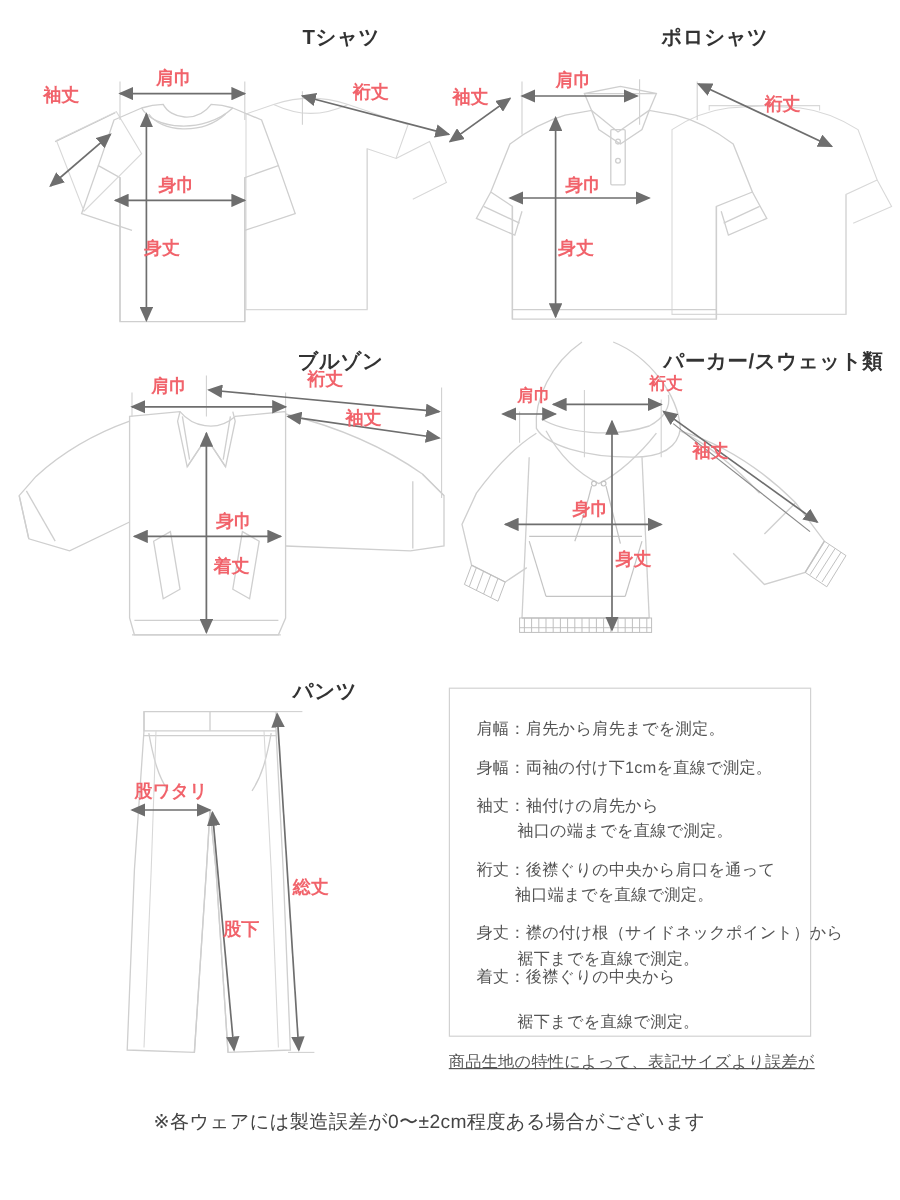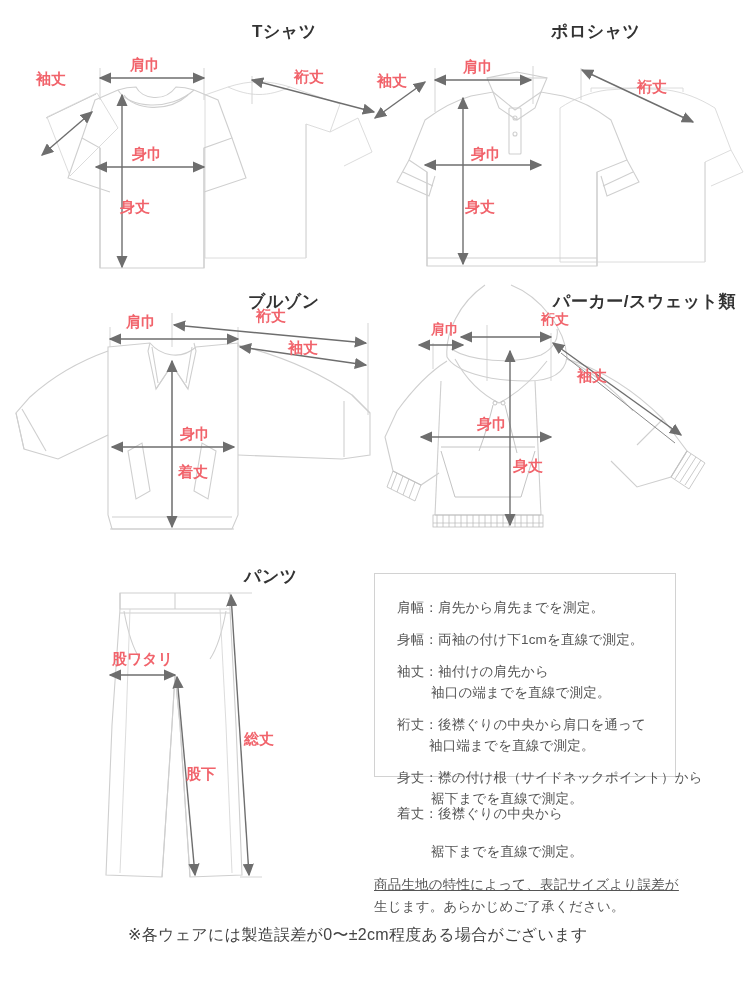--- a/index.html
+++ b/index.html
@@ -382,37 +382,36 @@
         <line x1="228" y1="38" x2="252" y2="38"></line>
         <line x1="240" y1="322" x2="262" y2="322"></line>
       </g>
     </svg>
 
     <div class="dim-label" style="left:112px;top:95px;">股ワタリ</div>
     <div class="dim-label" style="left:186px;top:210px;">股下</div>
     <div class="dim-label" style="left:244px;top:175px;">総丈</div>
   </div>
 
-  <div class="legend-box" style="left:374px;top:573px;width:302px;height:204px;">
+  <div class="legend-box" style="left:374px;top:573px;width:302px;height:291px;">
 
     <div class="legend-line" style="left:22px;top:25px;">肩幅：肩先から肩先までを測定。</div>
 
     <div class="legend-line" style="left:22px;top:57px;">身幅：両袖の付け下1cmを直線で測定。</div>
 
     <div class="legend-line" style="left:22px;top:89px;">袖丈：袖付けの肩先から</div>
     <div class="legend-line indent" style="left:22px;top:110px;">袖口の端までを直線で測定。</div>
 
     <div class="legend-line" style="left:22px;top:142px;">裄丈：後襟ぐりの中央から肩口を通って</div>
     <div class="legend-line indent" style="left:20px;top:163px;">袖口端までを直線で測定。</div>
 
     <div class="legend-line" style="left:22px;top:195px;">身丈：襟の付け根（サイドネックポイント）から</div>
     <div class="legend-line indent" style="left:22px;top:216px;">裾下までを直線で測定。</div>
 
     <div class="legend-line" style="left:22px;top:231px;">着丈：後襟ぐりの中央から</div>
     <div class="legend-line indent" style="left:22px;top:269px;">裾下までを直線で測定。</div>
   </div>
 
   <div class="note-a" style="left:374px;top:876px;text-decoration:underline;">商品生地の特性によって、表記サイズより誤差が</div>
-  <div class="note-a" style="left:374px;top:898px;">生じます。あらかじめご了承ください。</div>
 
   <div class="note-final" style="left:128px;top:925px;">※各ウェアには製造誤差が0〜±2cm程度ある場合がございます</div>
 
 </div>
 
 </body></html>

